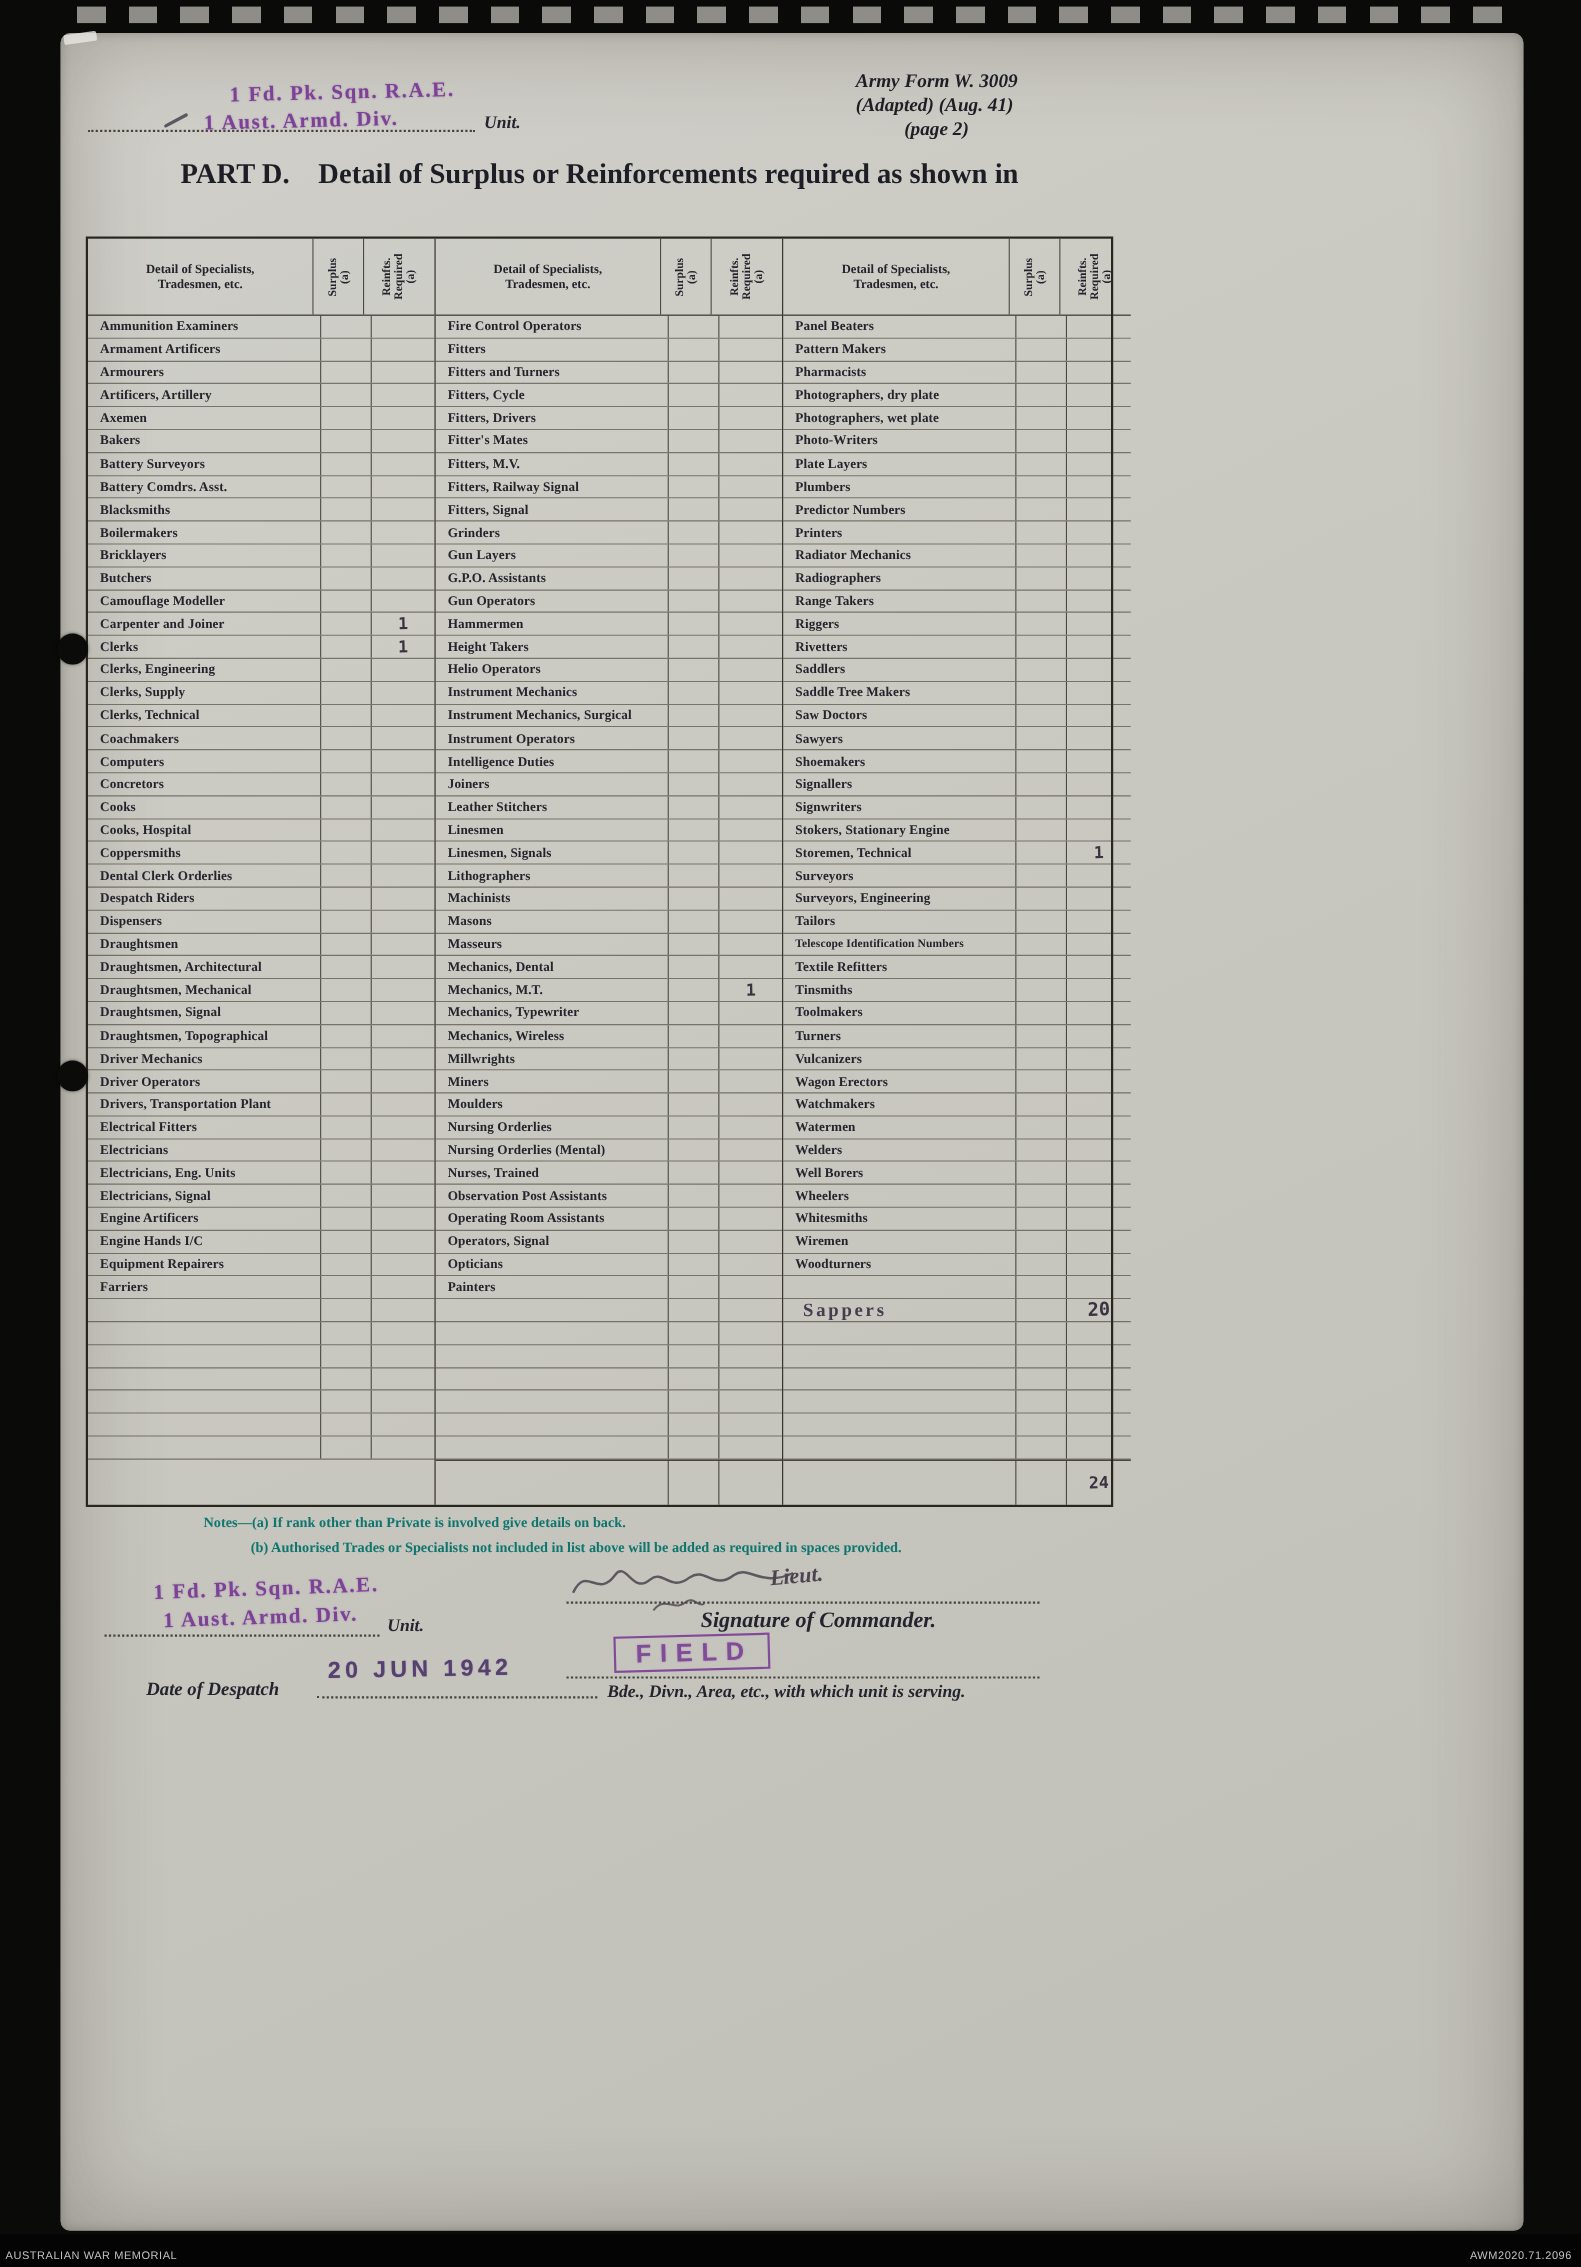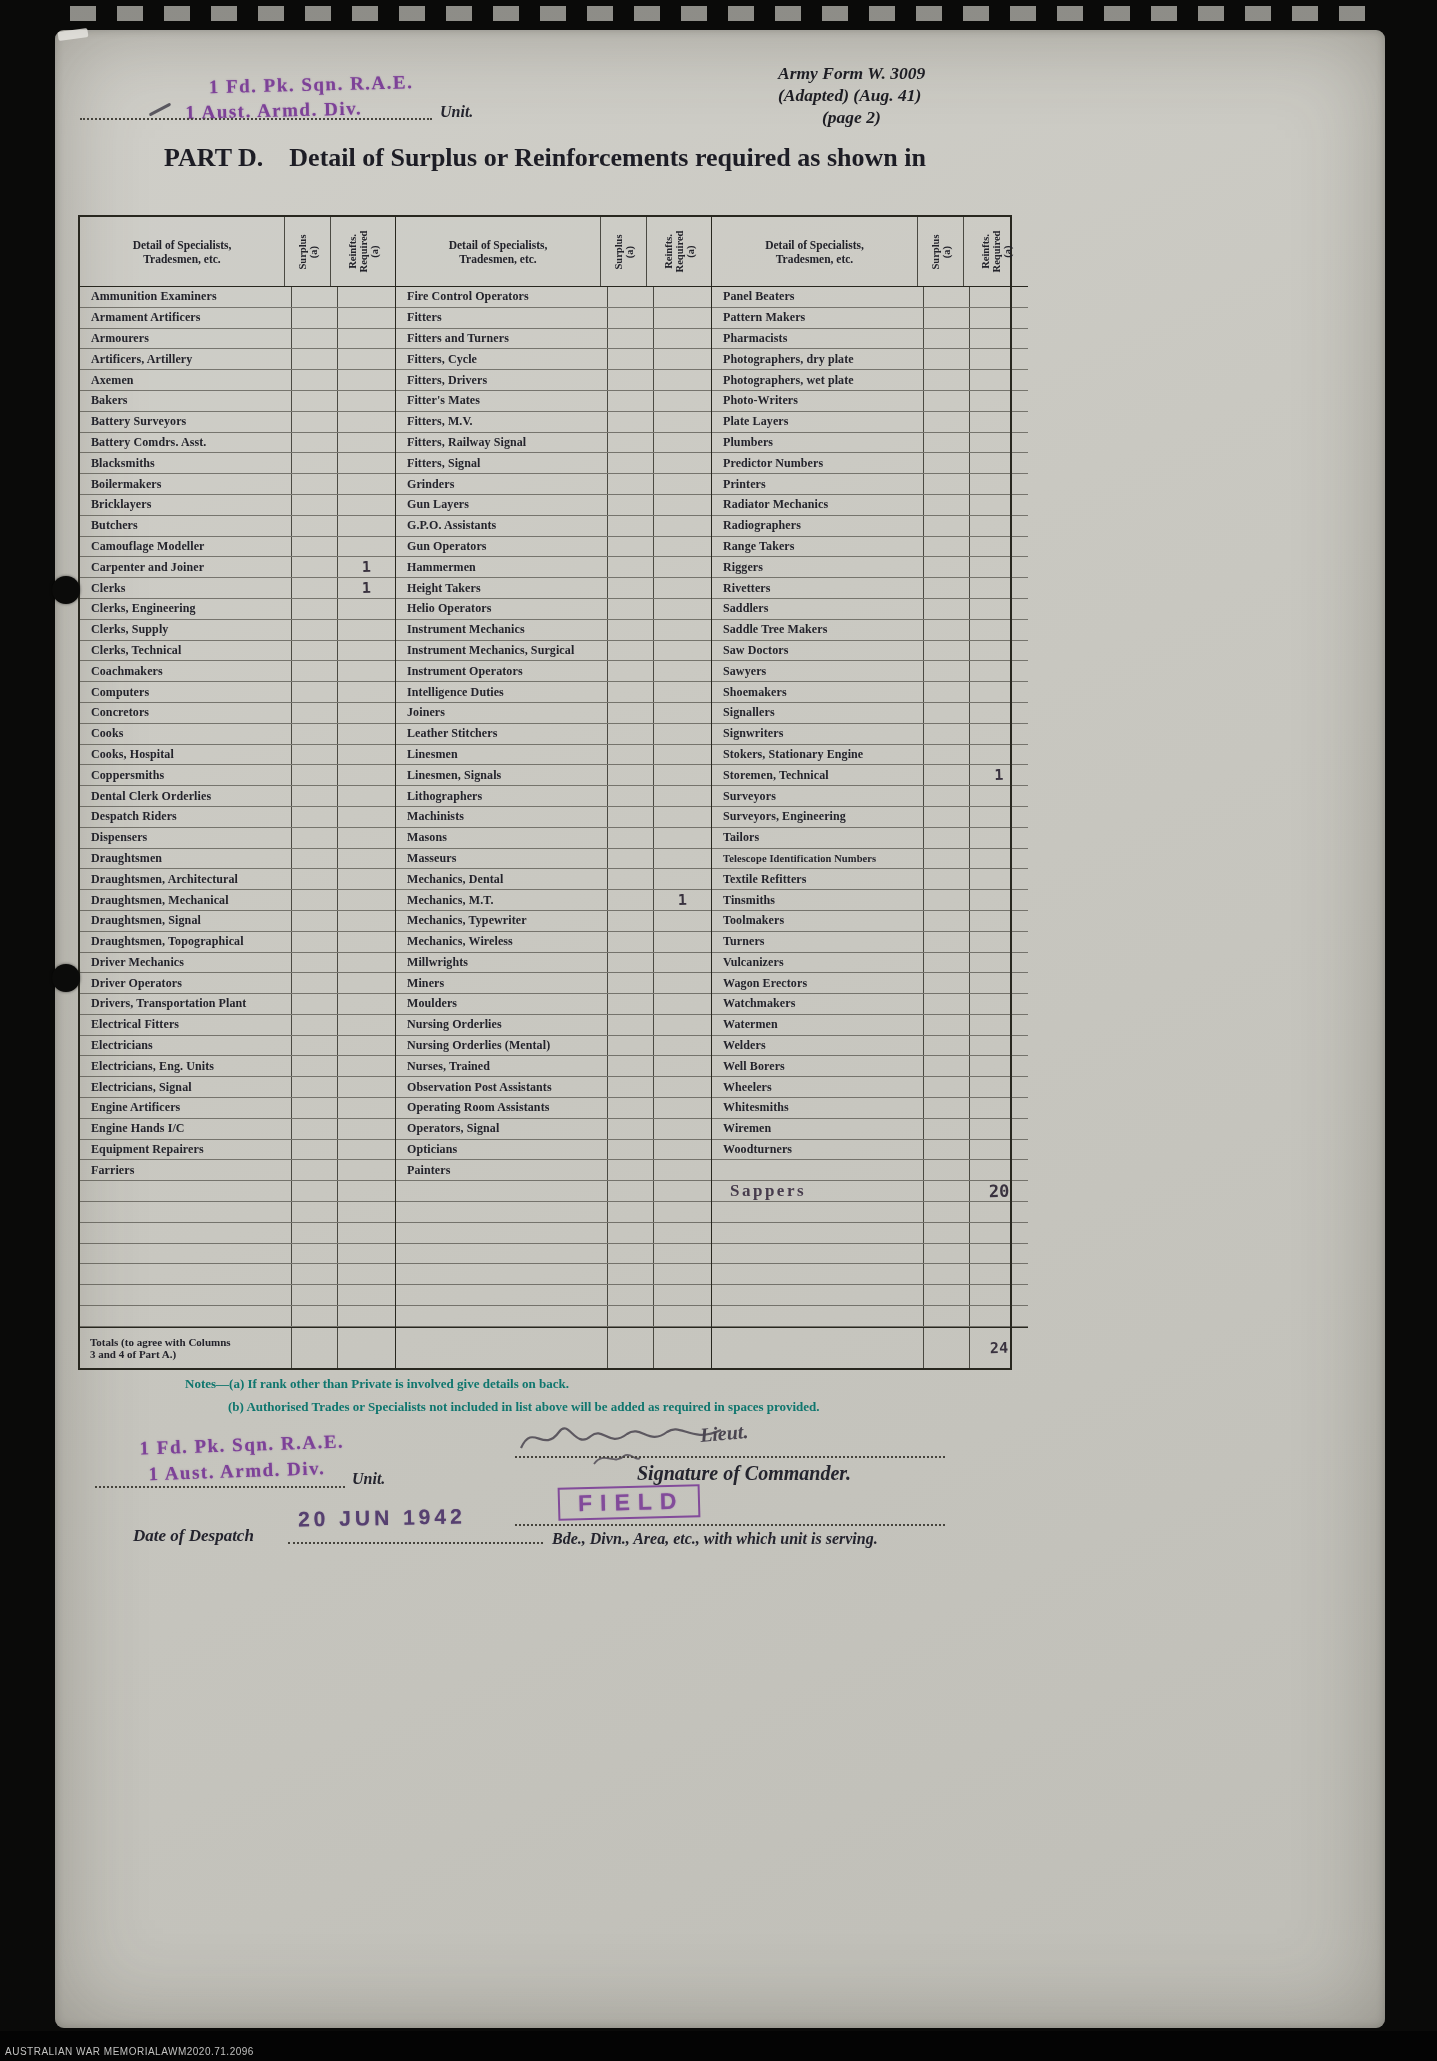--- a/index.html
+++ b/index.html
@@ -93,21 +93,21 @@
   .lieut { left:700px; top:1422px; font-style:italic; font-size:20px; transform:rotate(-5deg); font-weight:bold; }
 
   .field-stamp { left:558px; top:1486px; font-family:"Liberation Sans", sans-serif; font-size:23px;
                  letter-spacing:8px; padding:1px 14px 1px 18px; border:2.5px solid var(--stamp,#7d4198);
                  transform:rotate(-1.5deg); opacity:.92; }
   .date-stamp { left:298px; top:1506px; font-family:"Liberation Sans", sans-serif; font-size:21px;
                 letter-spacing:4px; color:#564070; font-weight:bold; transform:rotate(-1deg);
                 text-shadow:0 0 1px rgba(86,64,112,.6); }
 
   .footer-bar { left:0; top:2031px; width:1437px; height:30px; background:#040404;
-                display:flex; justify-content:flex-start; align-items:flex-end;
+                display:flex; justify-content:space-between; align-items:flex-end;
                 padding:0 8px 4px 5px; font-family:"Liberation Sans", sans-serif;
                 font-size:10px; color:#c2c2c0; letter-spacing:.5px; }
 </style>
 </head>
 <body>
 
 <div class="abs paper"></div>
 <div class="abs corner-tear"></div>
 <div class="abs perfs"></div>
 
@@ -391,26 +391,20 @@
           <div class="cell det"></div>
           <div class="cell sur"></div>
           <div class="cell re"></div>
         </div>
         <div class="row">
           <div class="cell det"></div>
           <div class="cell sur"></div>
           <div class="cell re"></div>
         </div>
       </div>
-    <div class="trow">
-      <div class="cell det">Totals (to agree with Columns
-3 and 4 of Part A.)</div>
-      <div class="cell sur"></div>
-      <div class="cell re"></div>
-    </div>
   </div>
   <div class="group">
     <div class="ghead">
       <div class="h-det">Detail of Specialists,
 Tradesmen, etc.</div>
       <div class="h-sur">
           <span class="vtext">Surplus
 (a)</span>
         </div>
       <div class="h-re">

